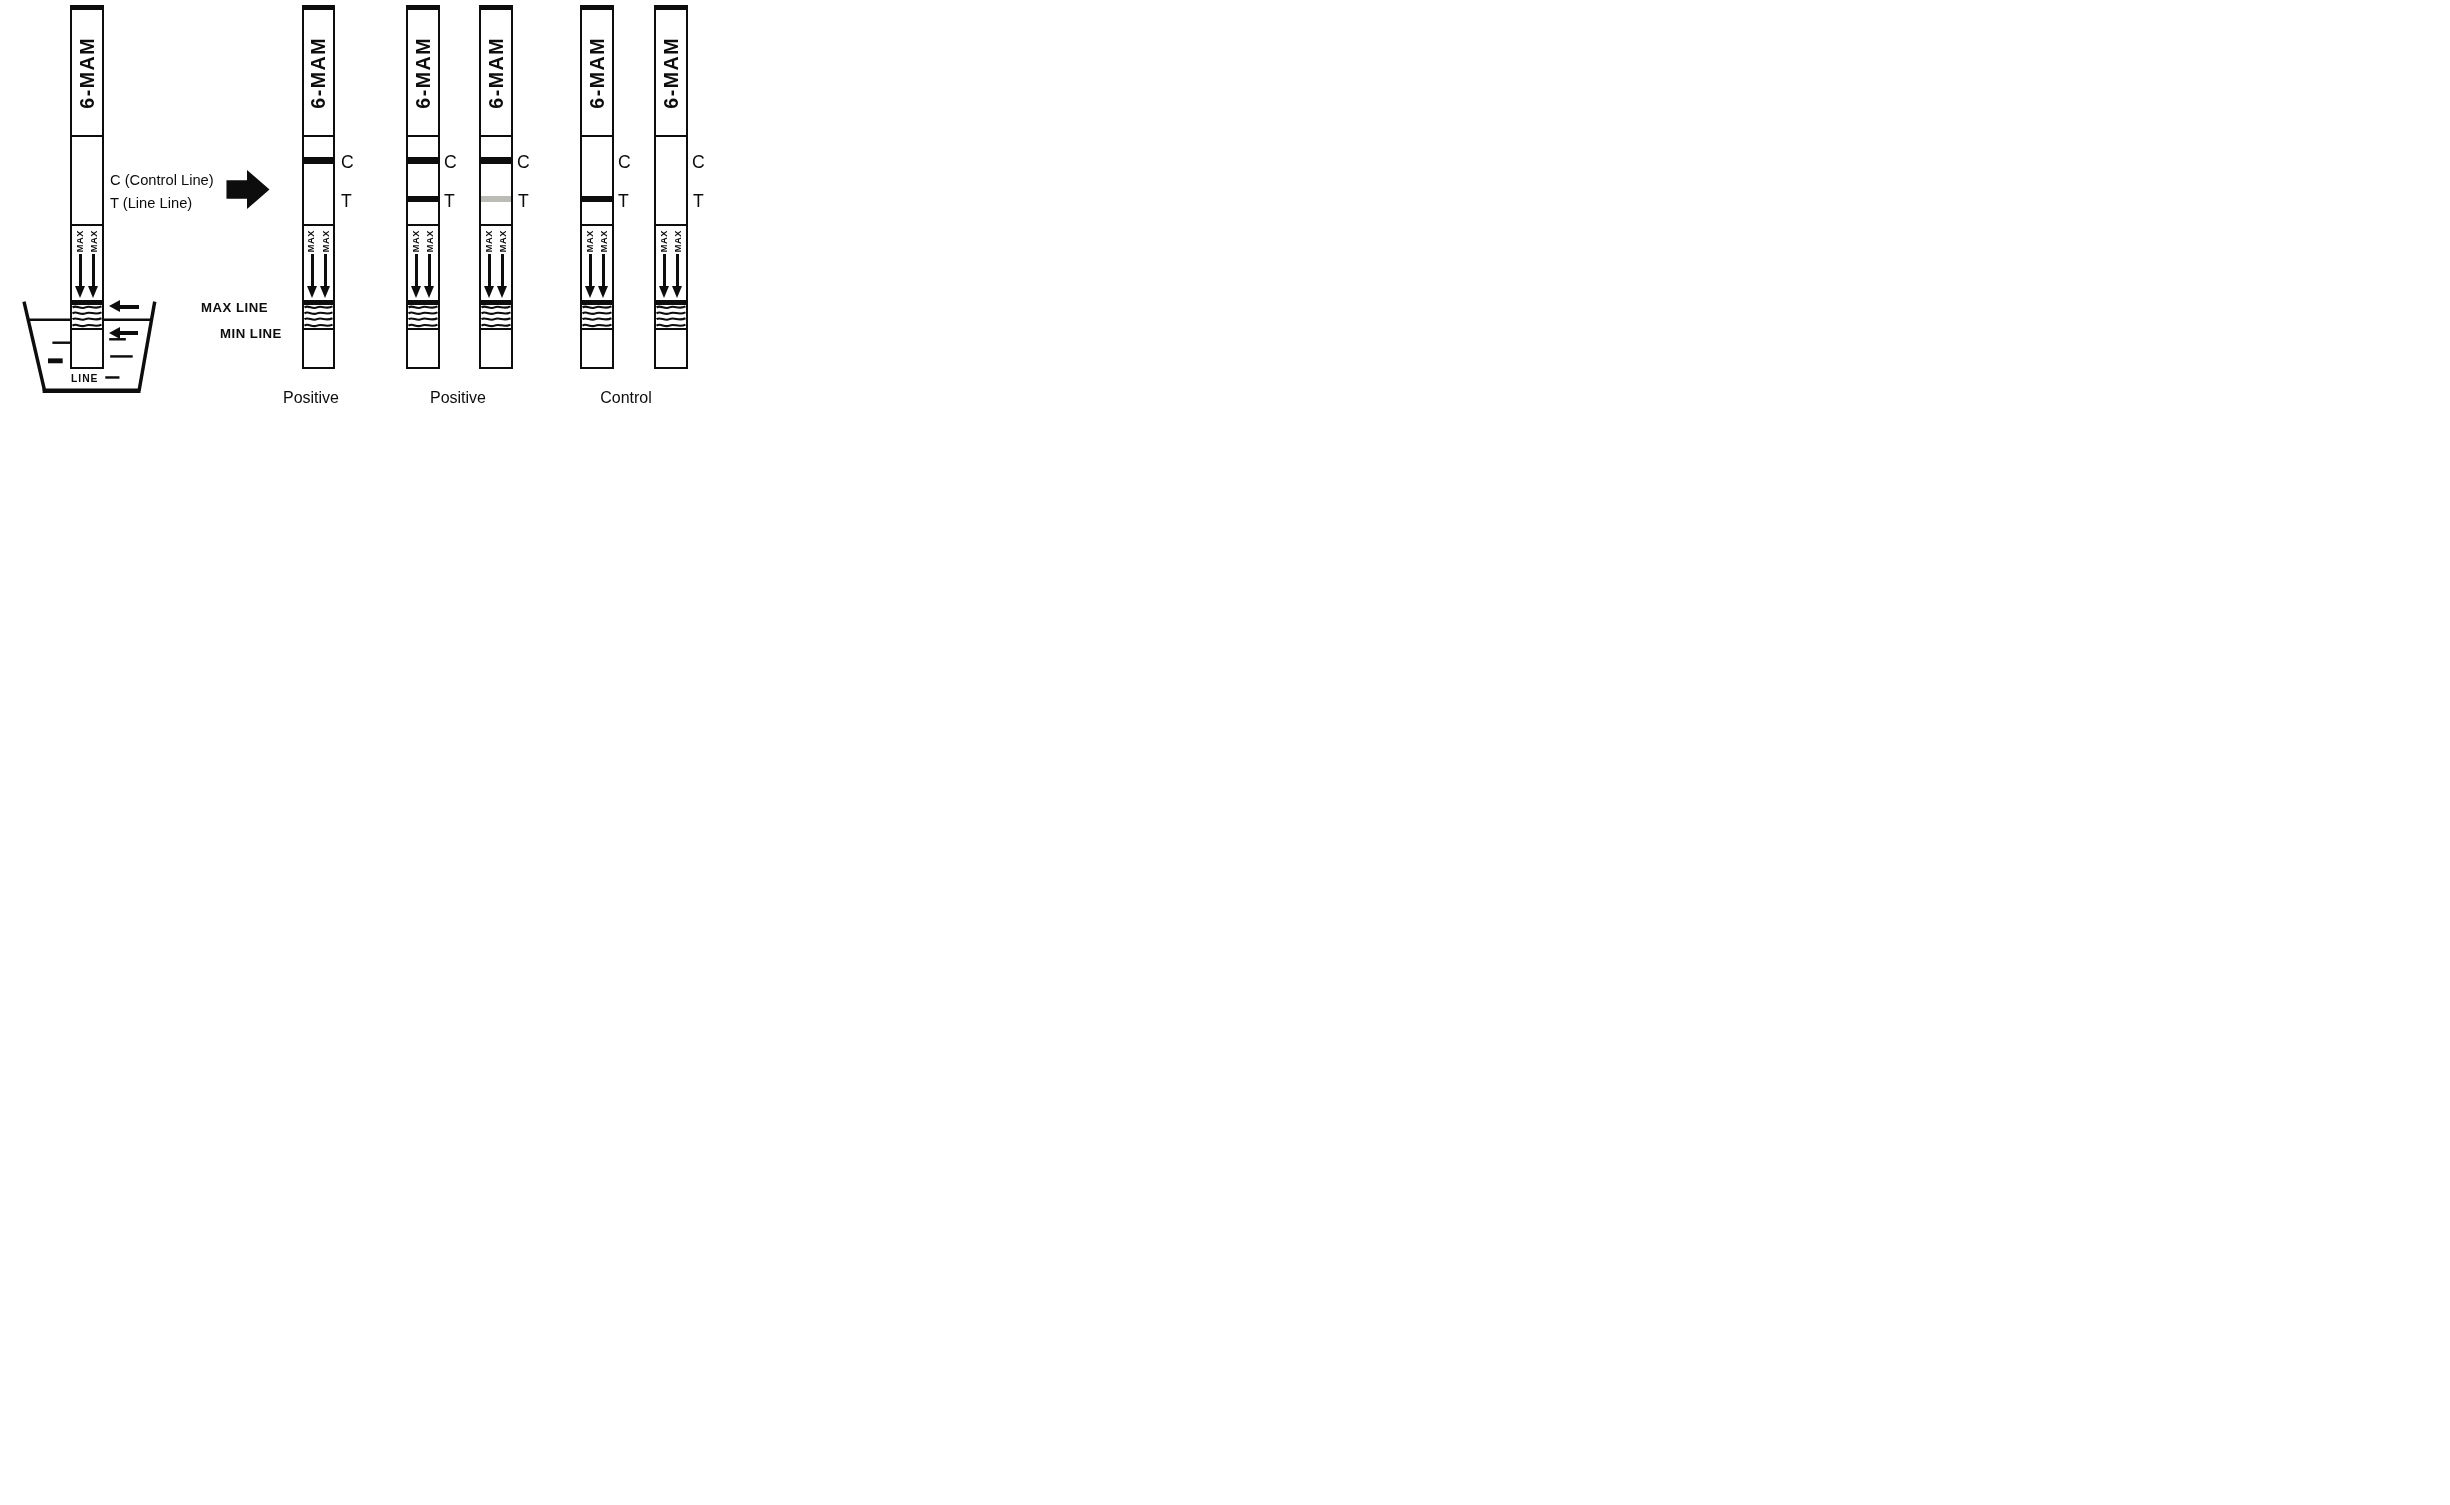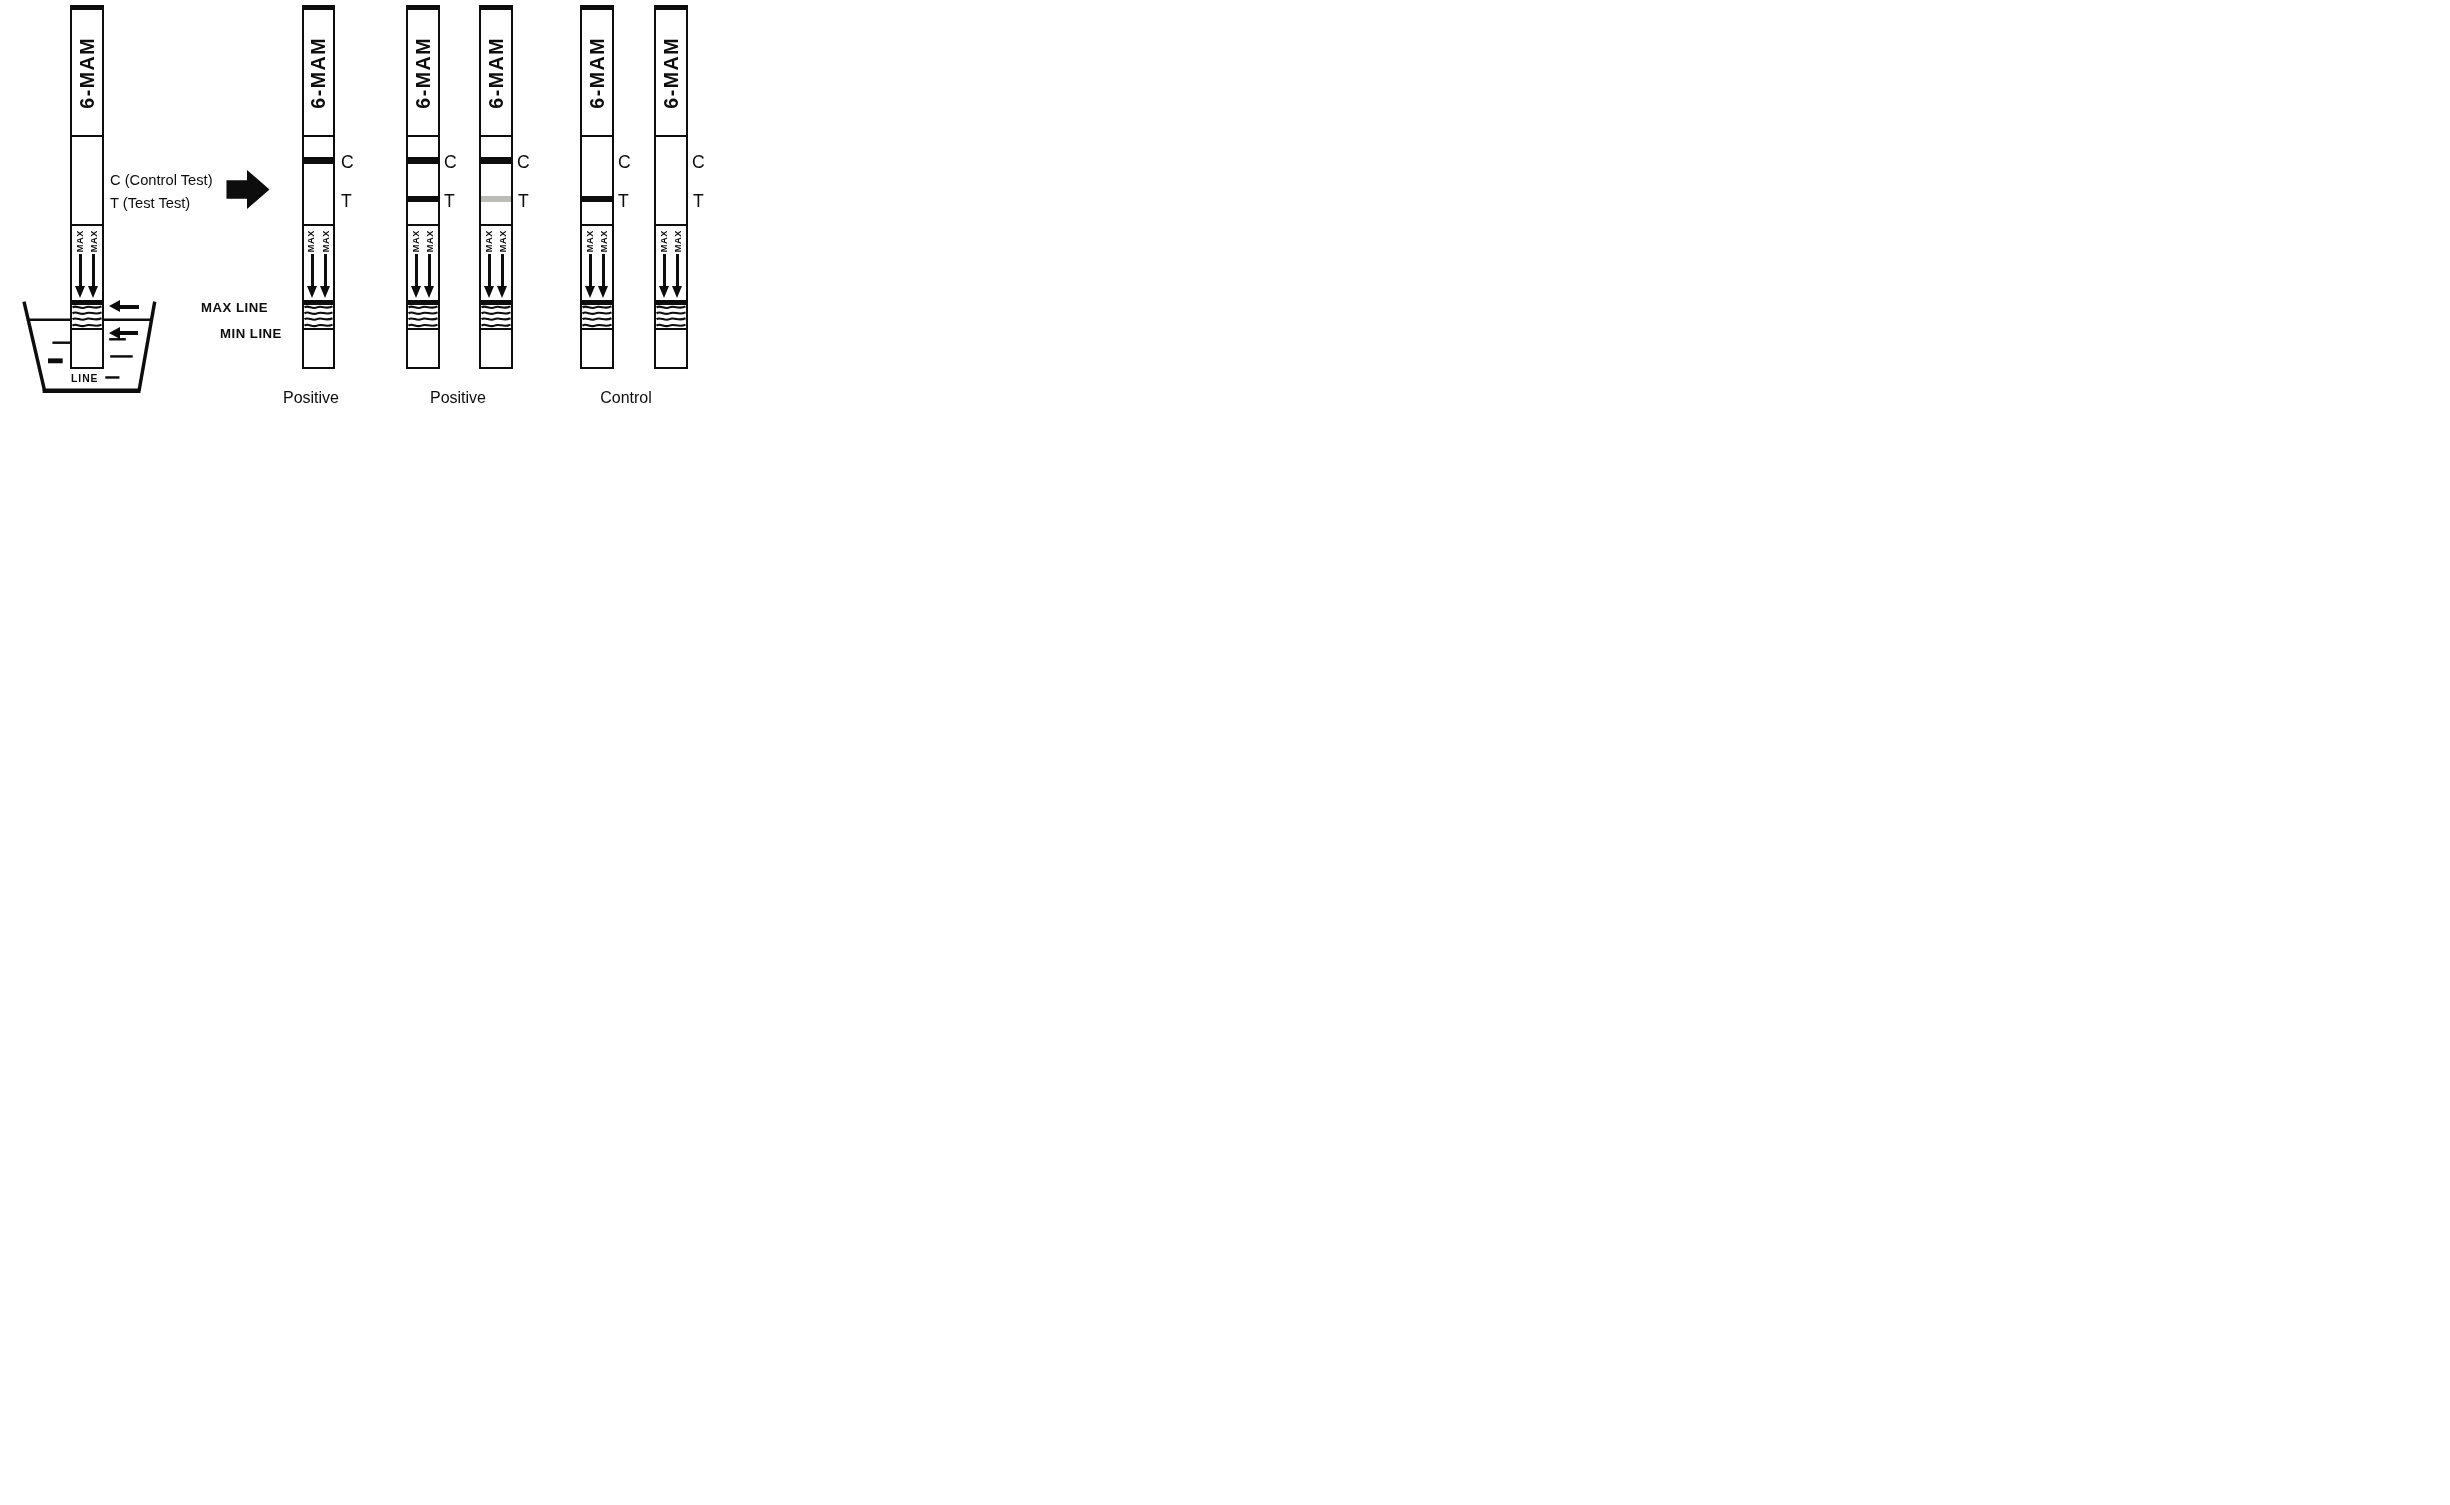--- a/index.html
+++ b/index.html
@@ -266,22 +266,22 @@
       <svg class="waves" viewBox="0 0 60 50" preserveAspectRatio="none" style="width:100%;height:24.5px;">
         <path d="M1 7 C 9 1, 17 12, 27 7 C 37 2, 45 12, 59 5" fill="none" stroke="#0d0d0d" stroke-width="4.2"></path>
         <path d="M1 19 C 9 13, 17 24, 27 19 C 37 14, 45 24, 59 17" fill="none" stroke="#0d0d0d" stroke-width="4.2"></path>
         <path d="M1 31 C 9 25, 17 36, 27 31 C 37 26, 45 36, 59 29" fill="none" stroke="#0d0d0d" stroke-width="4.2"></path>
         <path d="M1 44 C 9 38, 17 49, 27 44 C 37 39, 45 49, 59 42" fill="none" stroke="#0d0d0d" stroke-width="4.2"></path>
       </svg>
       <div class="sec-line waves-bottom"></div>
     </div>
   </div>
 
-  <div class="legend-text" style="left:110px;top:172px;">C (Control Test)</div>
-  <div class="legend-text" style="left:110px;top:195px;">T (Test Test)</div>
+  <div class="legend-text" style="left:110px;top:172px;">C (Control Line)</div>
+  <div class="legend-text" style="left:110px;top:195px;">T (Line Line)</div>
 
   <svg style="left:223px;top:167px;width:49px;height:45px;" viewBox="0 0 100 92">
     <polygon points="7,27 49,27 49,6 95,46 49,86 49,65 7,65" fill="#0d0d0d"></polygon>
   </svg>
 
   <div class="h-head" style="left:109px;top:300px;"></div>
   <div class="h-shaft" style="left:119px;top:305px;width:19.6px;"></div>
   <div class="cup-label" style="left:159px;top:300px;">MAX LINE</div>
 
   <div class="h-head" style="left:109px;top:327px;"></div>

